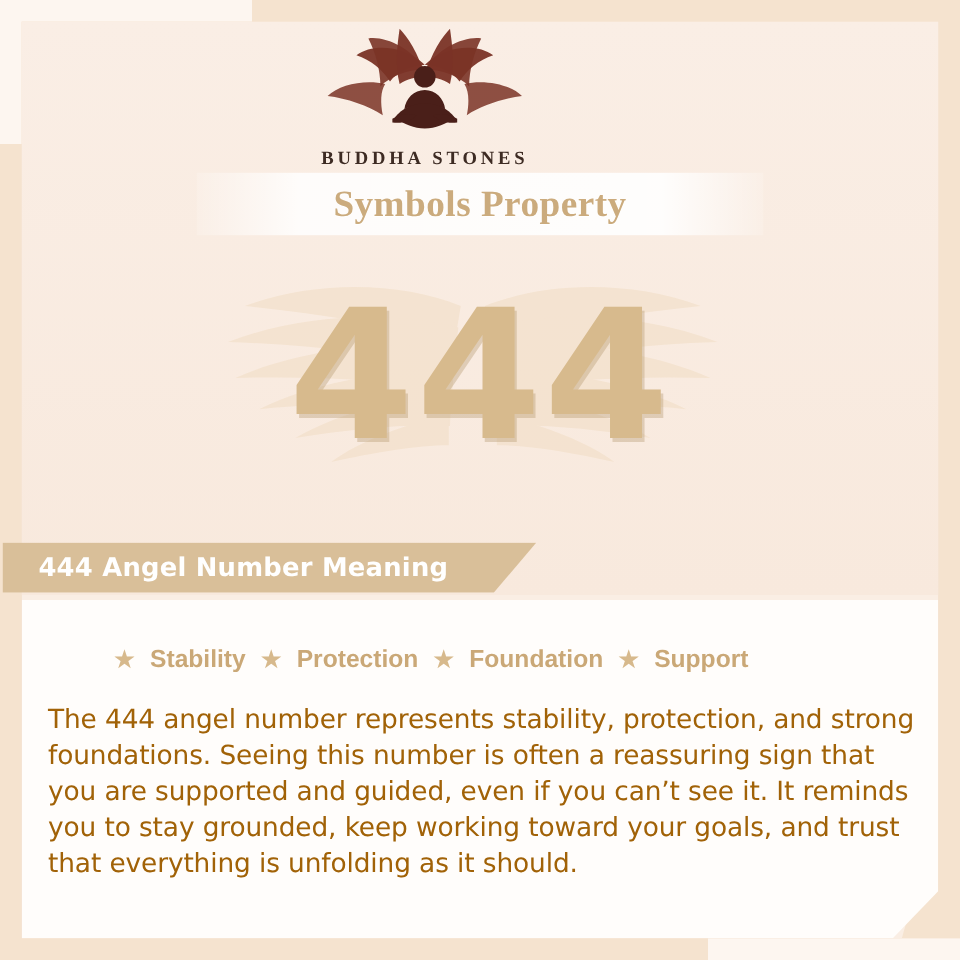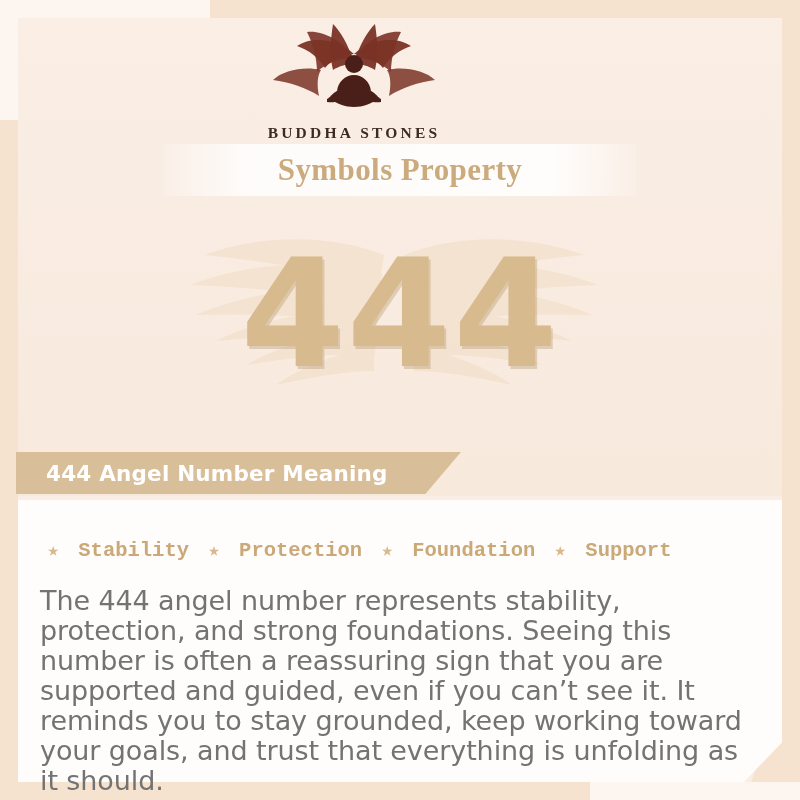--- a/index.html
+++ b/index.html
@@ -127,21 +127,21 @@
     font-weight: 700;
     color: #d7ba8d;
     font-family: "DejaVu Sans", sans-serif;
     letter-spacing: 2px;
     text-shadow: 2px 3px 0 rgba(176,146,104,0.35);
   }
 
   
   .ribbon {
     position: absolute;
-    left: 16px;
+    left: 2px;
     top: 452px;
     width: 445px;
     height: 42px;
     background: #d9bf99;
     clip-path: polygon(0 0, 100% 0, 92% 100%, 0 100%);
     display: flex;
     align-items: center;
   }
   .ribbon span {
     margin-left: 30px;
@@ -155,39 +155,39 @@
   
   .keywords {
     position: absolute;
     left: 18px;
     top: 538px;
     width: 684px;
     text-align: center;
     font-size: 20.5px;
     font-weight: 700;
     color: #caa877;
-    font-family: Liberation Mono, monospace;
+    font-family: Liberation Sans, sans-serif;
     white-space: nowrap;
   }
   .keywords .kw { margin: 0 4px; }
   .keywords .star {
     color: #d7b98c;
     font-size: 19px;
     margin: 0 3px;
   }
 
   
   .paragraph {
     position: absolute;
     left: 40px;
     top: 586px;
     width: 724px;
-    font-size: 27px;
+    font-size: 22px;
     line-height: 30px;
-    color: #737373;
+    color: #a16207;
     font-family: "DejaVu Sans", sans-serif;
     letter-spacing: -0.1px;
   }
 </style>
 </head>
 <body>
 
 <div id="page">
 
   <div class="frame-corner" style="left:0;top:0;width:210px;height:18px;"></div>

